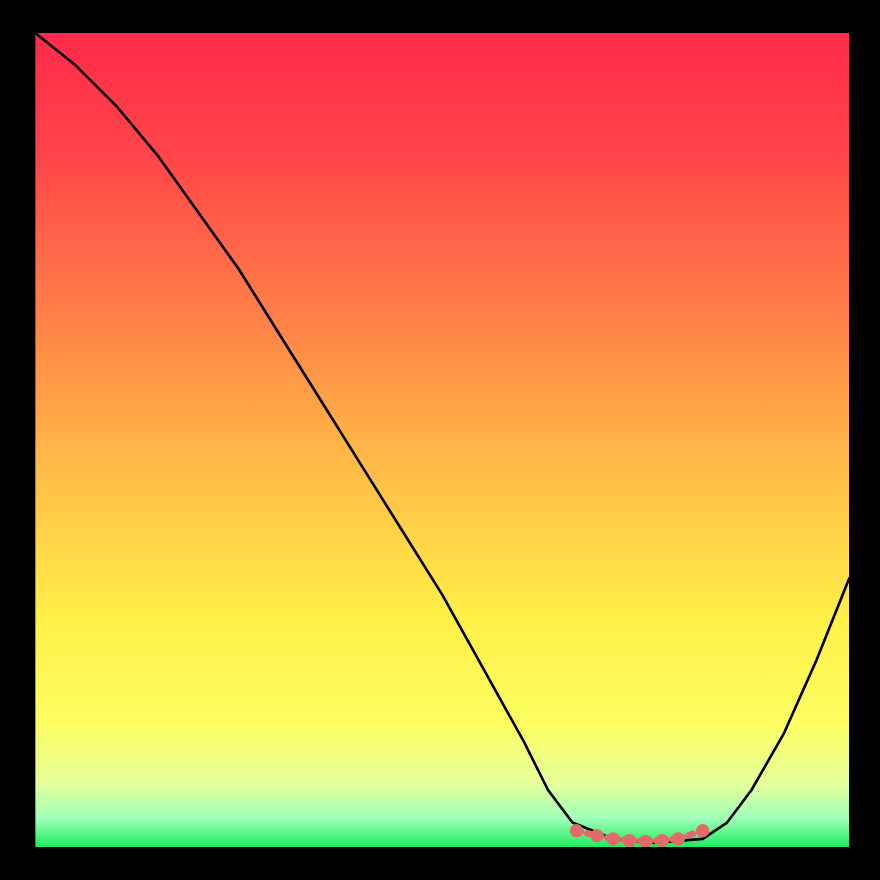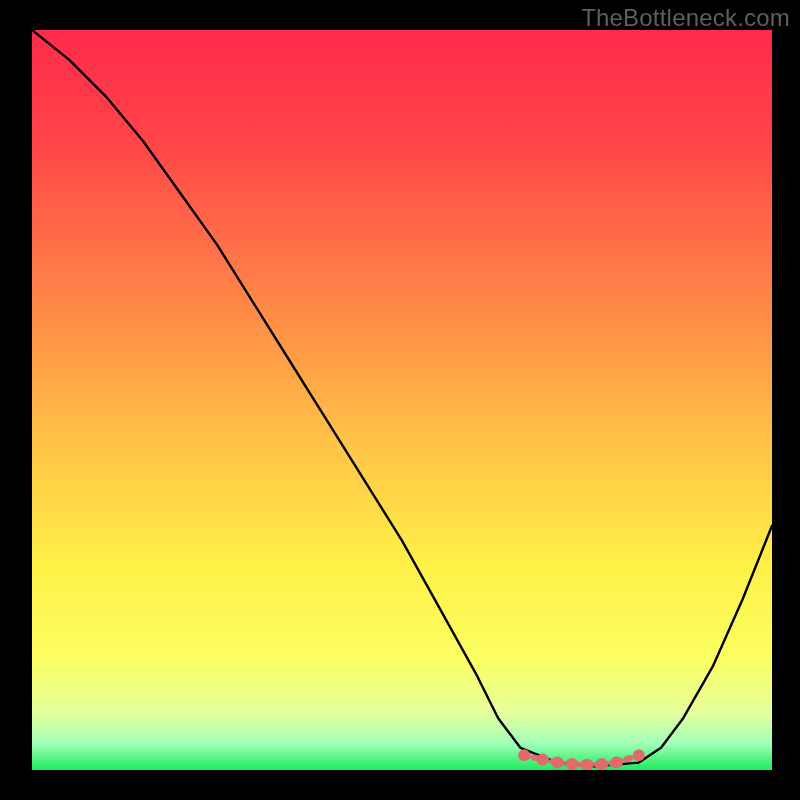--- a/index.html
+++ b/index.html
@@ -27,21 +27,20 @@
     top: 30px;
     width: 740px;
     height: 740px;
   }
   svg { display: block; }
 </style>
 </head>
 <body>
 
 <div class="container">
-  <div class="watermark">TheBottleneck.com</div>
 
   <div class="plot-area">
     <svg id="chart-svg" width="740" height="740" viewBox="0 0 740 740">
       <defs>
         <linearGradient id="bg-grad" x1="0" y1="0" x2="0" y2="1">
             <stop offset="0%" stop-color="#ff2a4b"></stop>
             <stop offset="15%" stop-color="#ff4549"></stop>
             <stop offset="35%" stop-color="#ff8148"></stop>
             <stop offset="55.00000000000001%" stop-color="#ffc147"></stop>
             <stop offset="72%" stop-color="#fff047"></stop>

